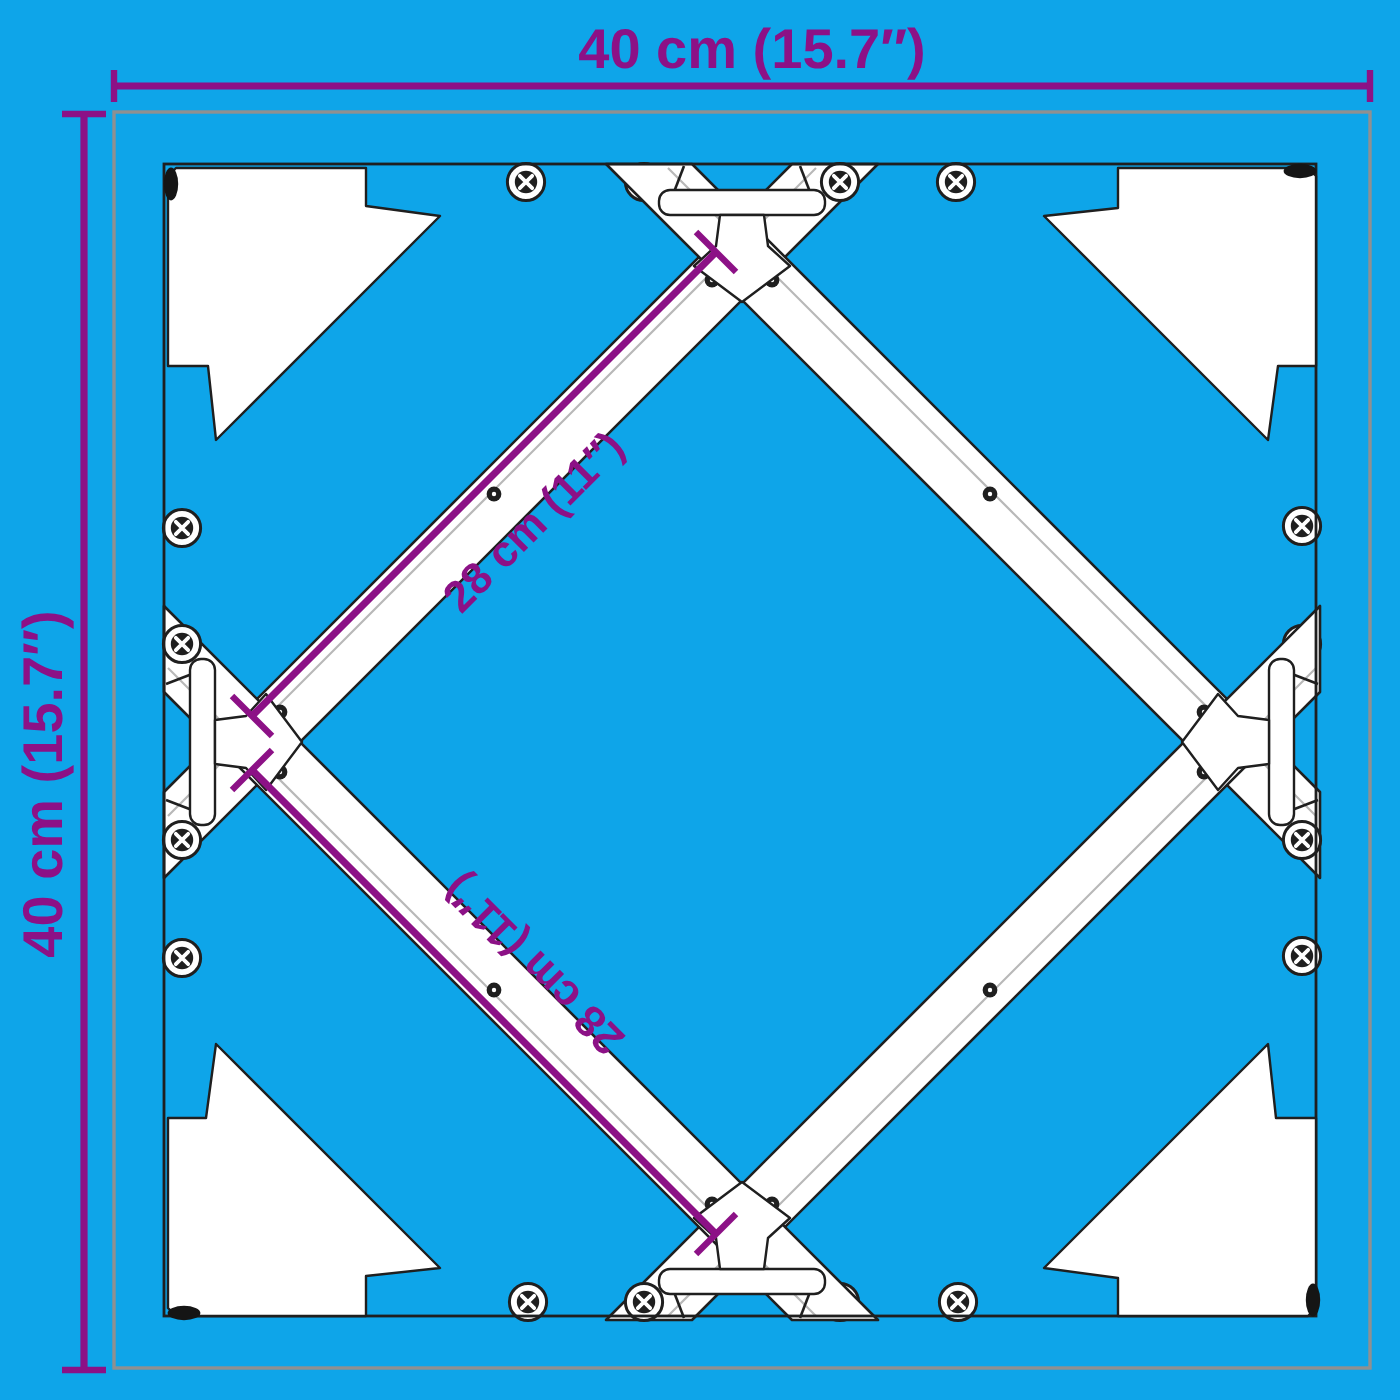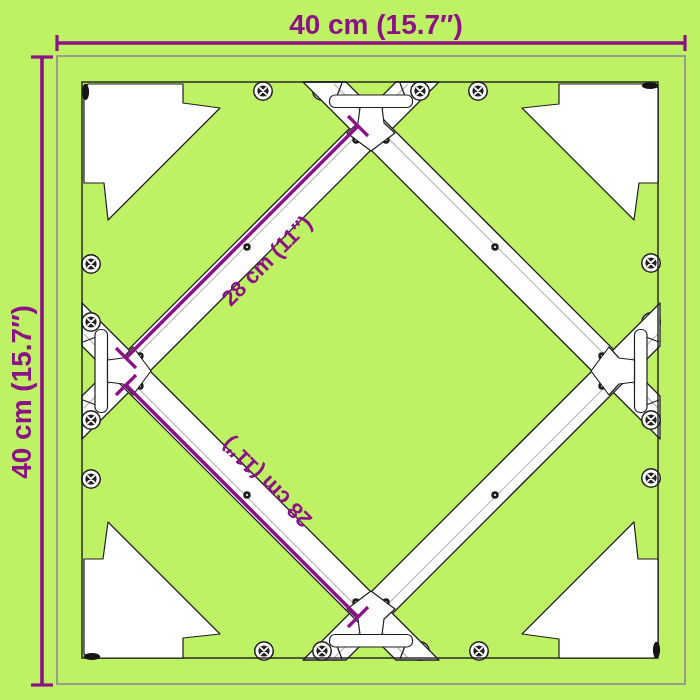--- a/index.html
+++ b/index.html
@@ -1,16 +1,16 @@
 <!DOCTYPE html>
 <html><head>
 <meta charset="utf-8">
 <style>
   html,body{margin:0;padding:0;background:#fff;}
-  .stage{width:700px;height:700px;position:relative;background:#bef264;overflow:hidden;text-align:center;}
+  .stage{width:700px;height:700px;position:relative;background:#0ea5e9;overflow:hidden;text-align:center;}
   svg{display:block;}
   .dim-text{font-family:"Liberation Sans","DejaVu Sans",sans-serif;font-weight:700;fill:#8c1186;}
   .dim-text.big{font-size:28px;}
   .dim-text.small{font-size:22px;}
   .dim-line{stroke:#8c1186;stroke-width:3.6;fill:none;}
   .dim-tick{stroke:#8c1186;stroke-width:3.2;fill:none;}
   .bar{fill:#ffffff;stroke:#1f1f1f;stroke-width:1.3;stroke-linejoin:round;}
   .shade{stroke:#b8b8b8;stroke-width:1.1;fill:none;}
   .dark{stroke:#1f1f1f;fill:none;stroke-width:1.3;}
   .plate{fill:#ffffff;stroke:#1f1f1f;stroke-width:1.2;stroke-linejoin:round;}

